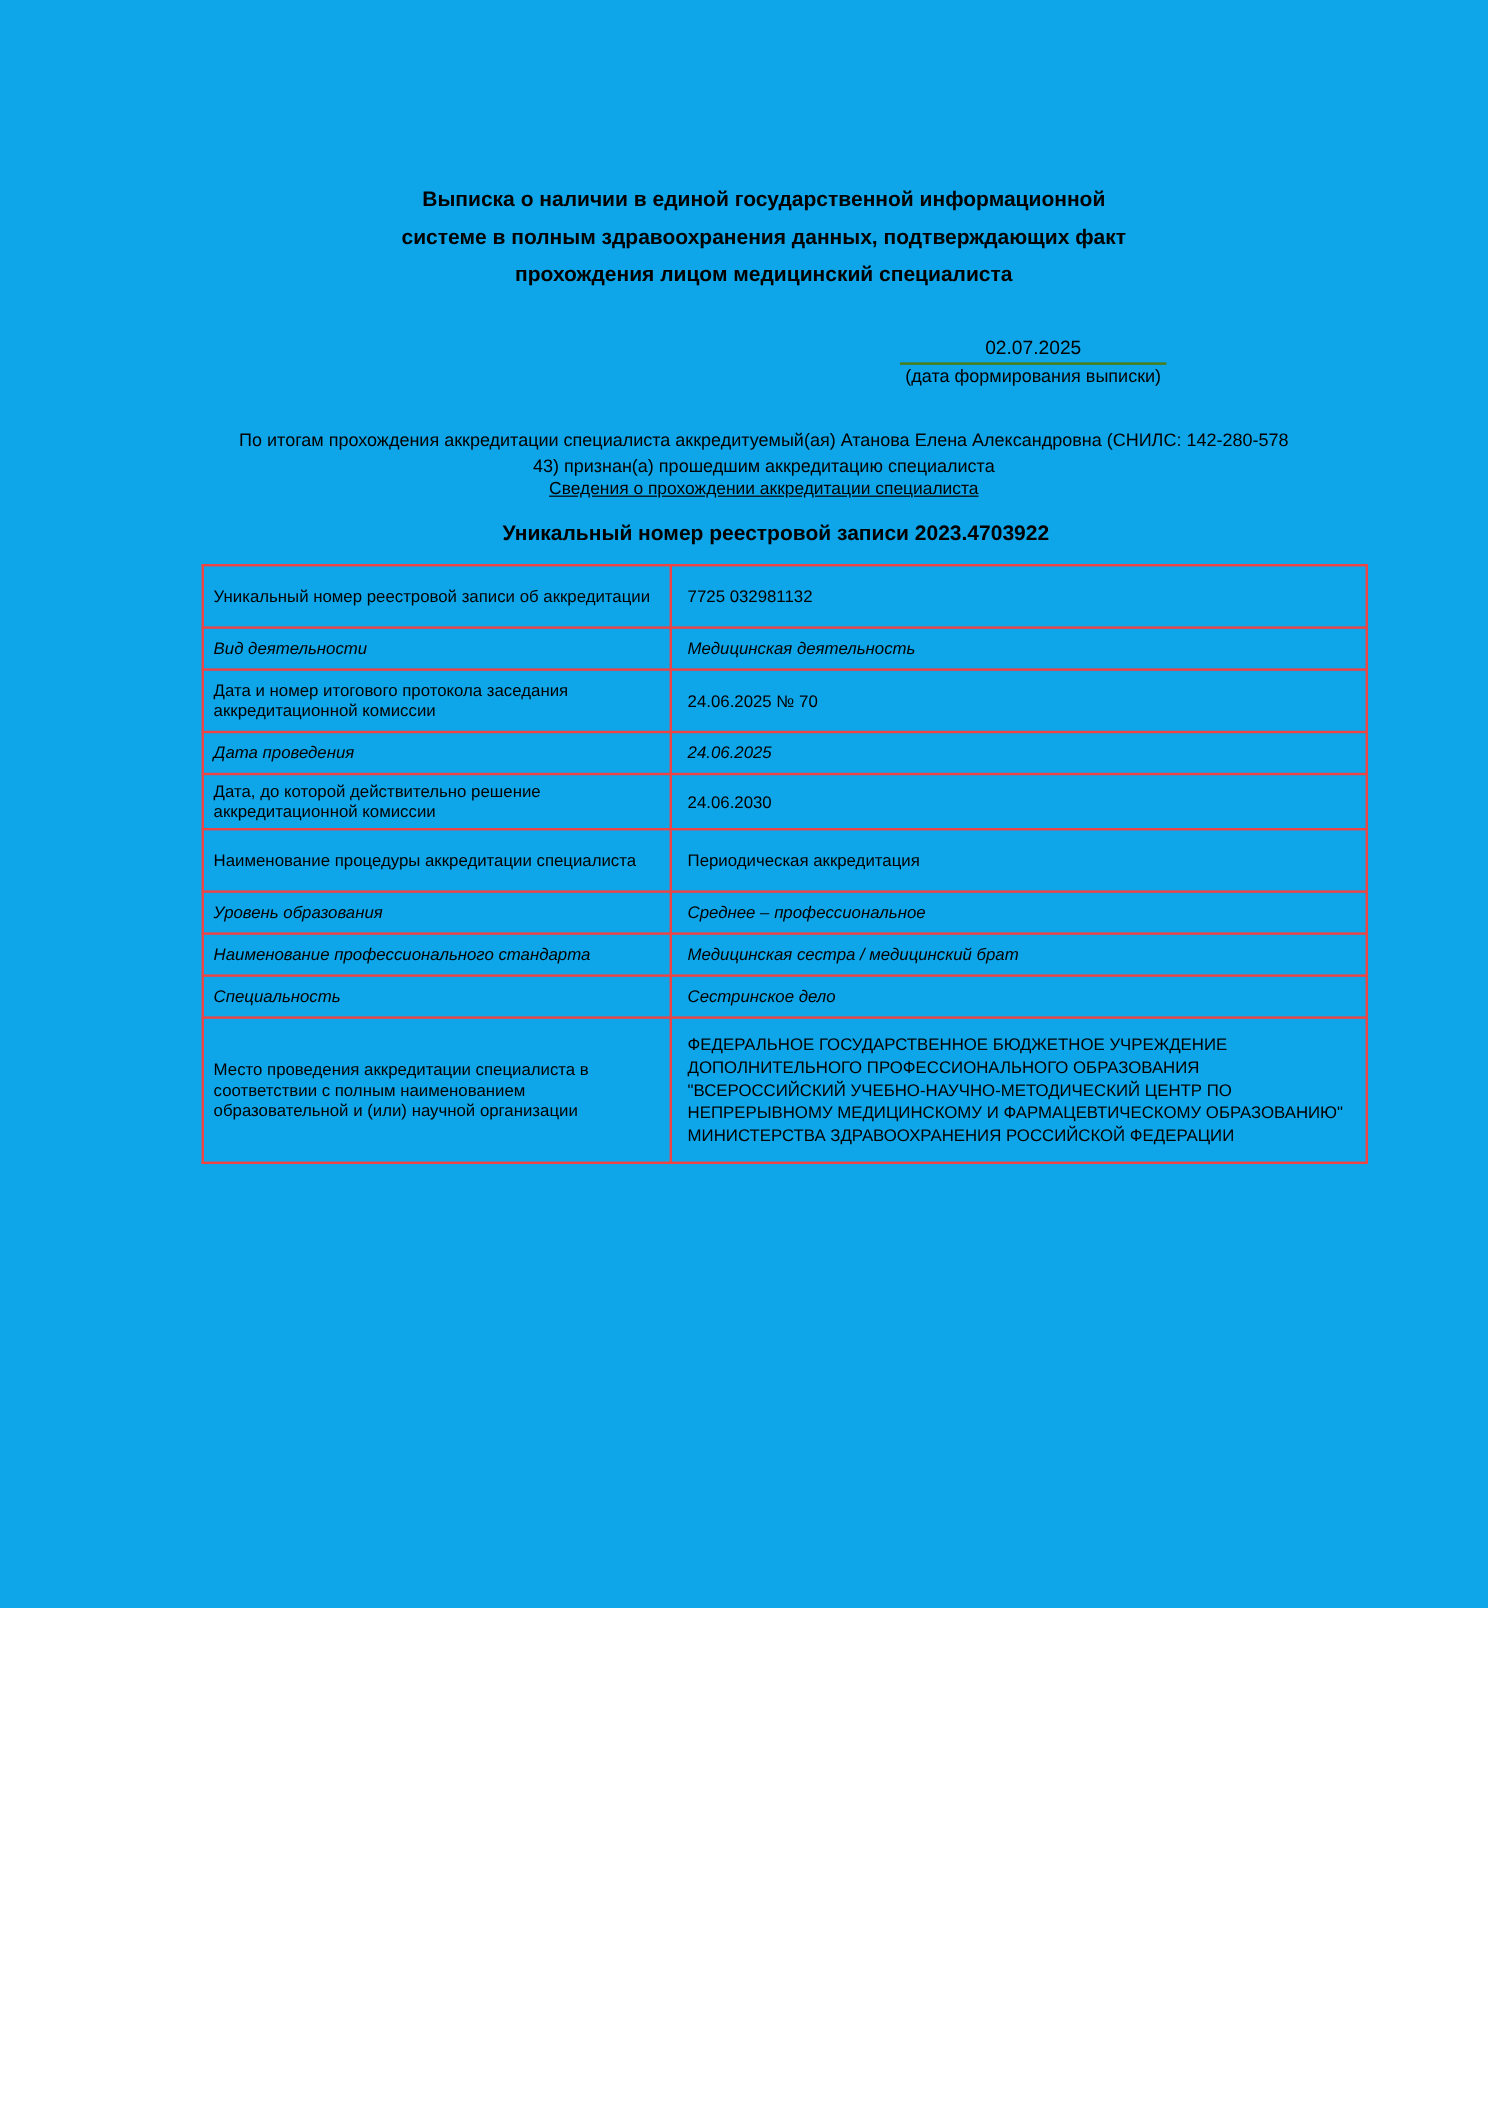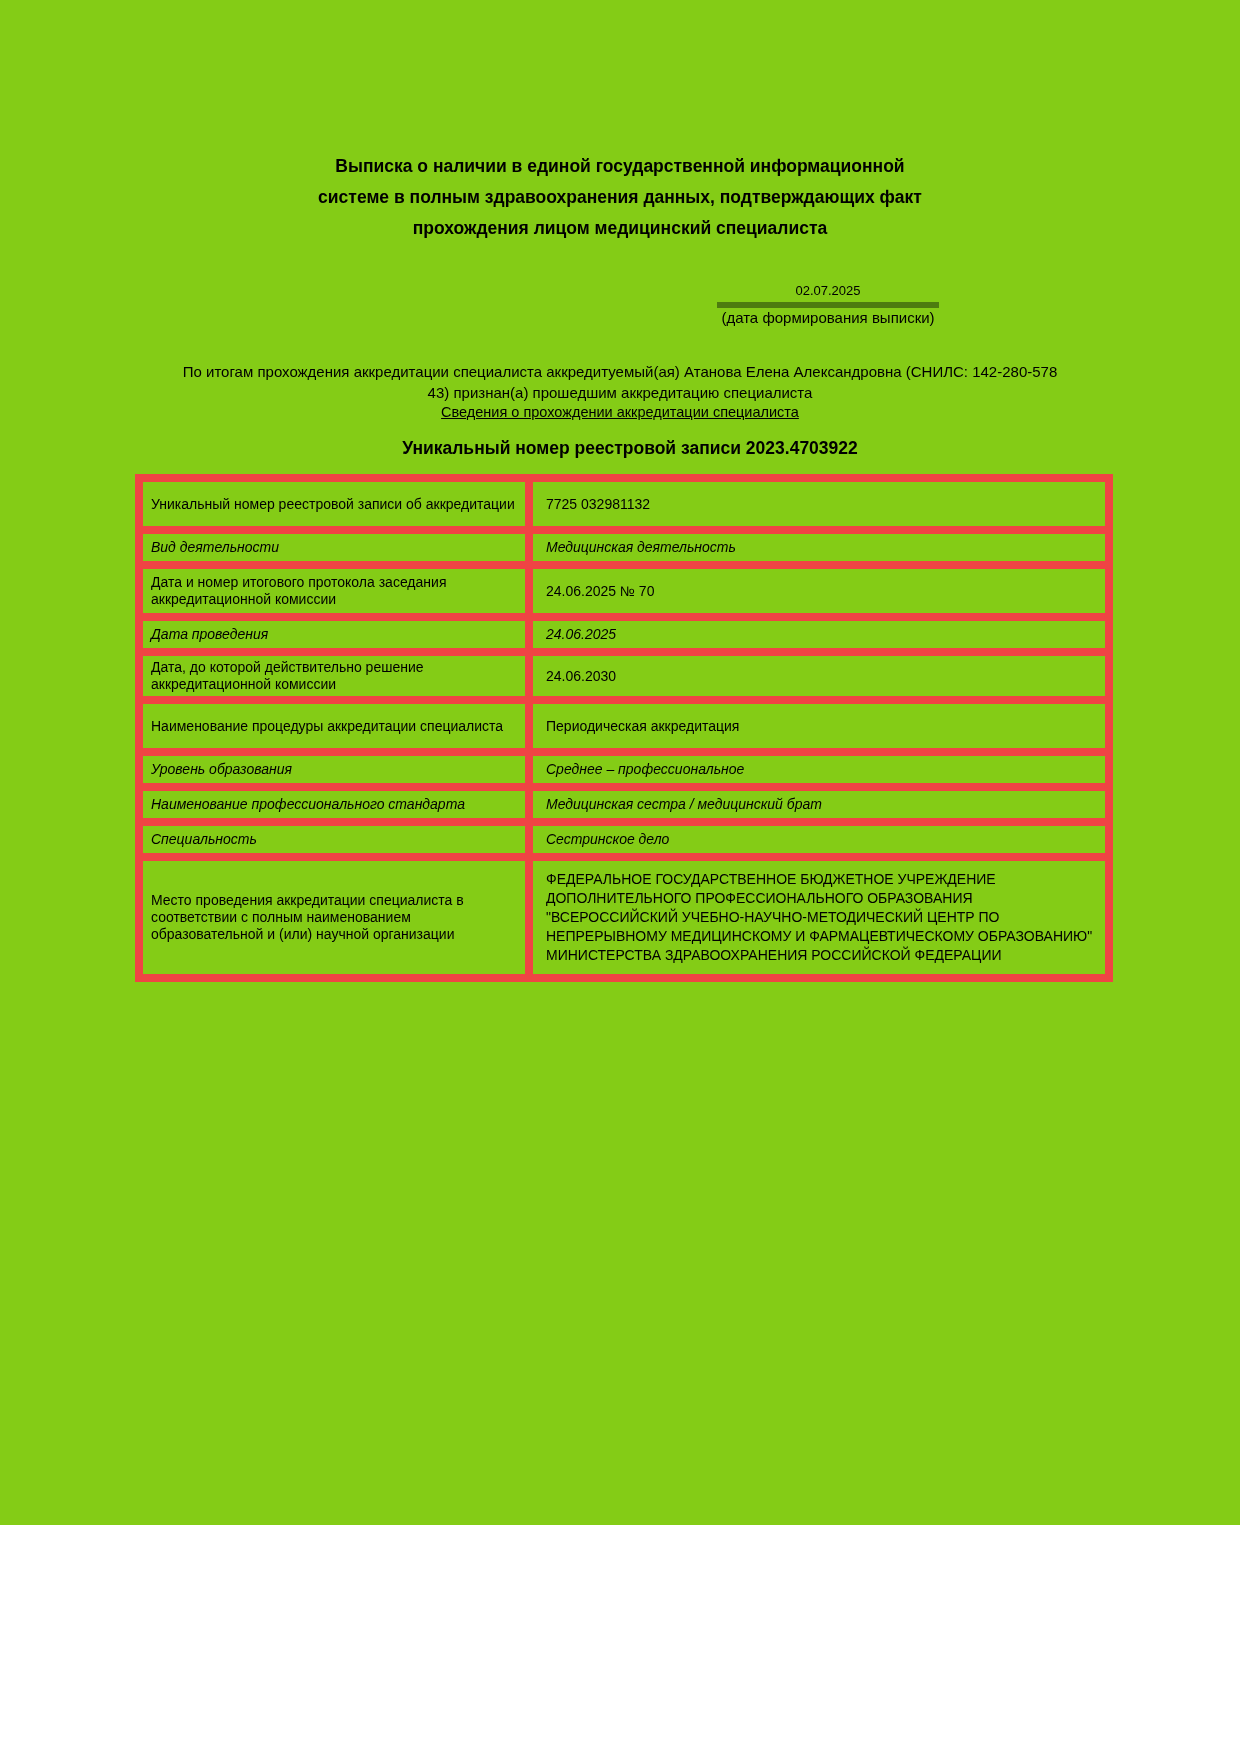--- a/index.html
+++ b/index.html
@@ -1,45 +1,46 @@
 <!DOCTYPE html>
 <html><head>
 <meta charset="utf-8">
 <style>
   * { box-sizing: border-box; margin: 0; padding: 0; }
   html, body { background: #ffffff; }
   .page {
     position: relative;
     width: 1240px;
-    height: 1525px;
-    background: #84cc16;
+    height: 1340px;
+    background: #0ea5e9;
     color: #000000;
     font-family: "Liberation Sans", sans-serif;
     overflow: hidden;
+    padding-left: 33px;
   }
   
   .doc-title {
     padding-top: 151px;
     text-align: center;
     font-weight: bold;
     font-size: 17.5px;
     line-height: 31px;
   }
   .doc-title .t-line { white-space: nowrap; }
 
   
   .date-block {
     width: 222px;
     margin: 37px 0 0 717px;
     text-align: center;
   }
   .date-value {
-    font-size: 13px;
+    font-size: 16px;
     line-height: 20px;
-    border-bottom: 6px solid #4d7c0f;
+    border-bottom: 2px solid #4d7c0f;
     padding-bottom: 1px;
   }
   .date-caption {
     font-size: 15px;
     line-height: 18px;
     margin-top: 1px;
     white-space: nowrap;
   }
 
   
@@ -72,21 +73,21 @@
   }
 
   
   table.acc-table {
     width: 970px;
     margin: 15px 0 0 135px;
     border-collapse: collapse;
     table-layout: fixed;
   }
   table.acc-table td {
-    border: 8px solid #ef4444;
+    border: 2px solid #ef4444;
     font-size: 14px;
     line-height: 17px;
     vertical-align: middle;
     color: #000000;
   }
   td.cell-label { width: 390px; padding: 3px 10px 3px 8px; }
   td.cell-value { width: 580px; padding: 3px 8px 3px 13px; }
   td.cell-value.upper { line-height: 19px; }
   tr.h52 { height: 52px; }
   tr.h46 { height: 46px; }

